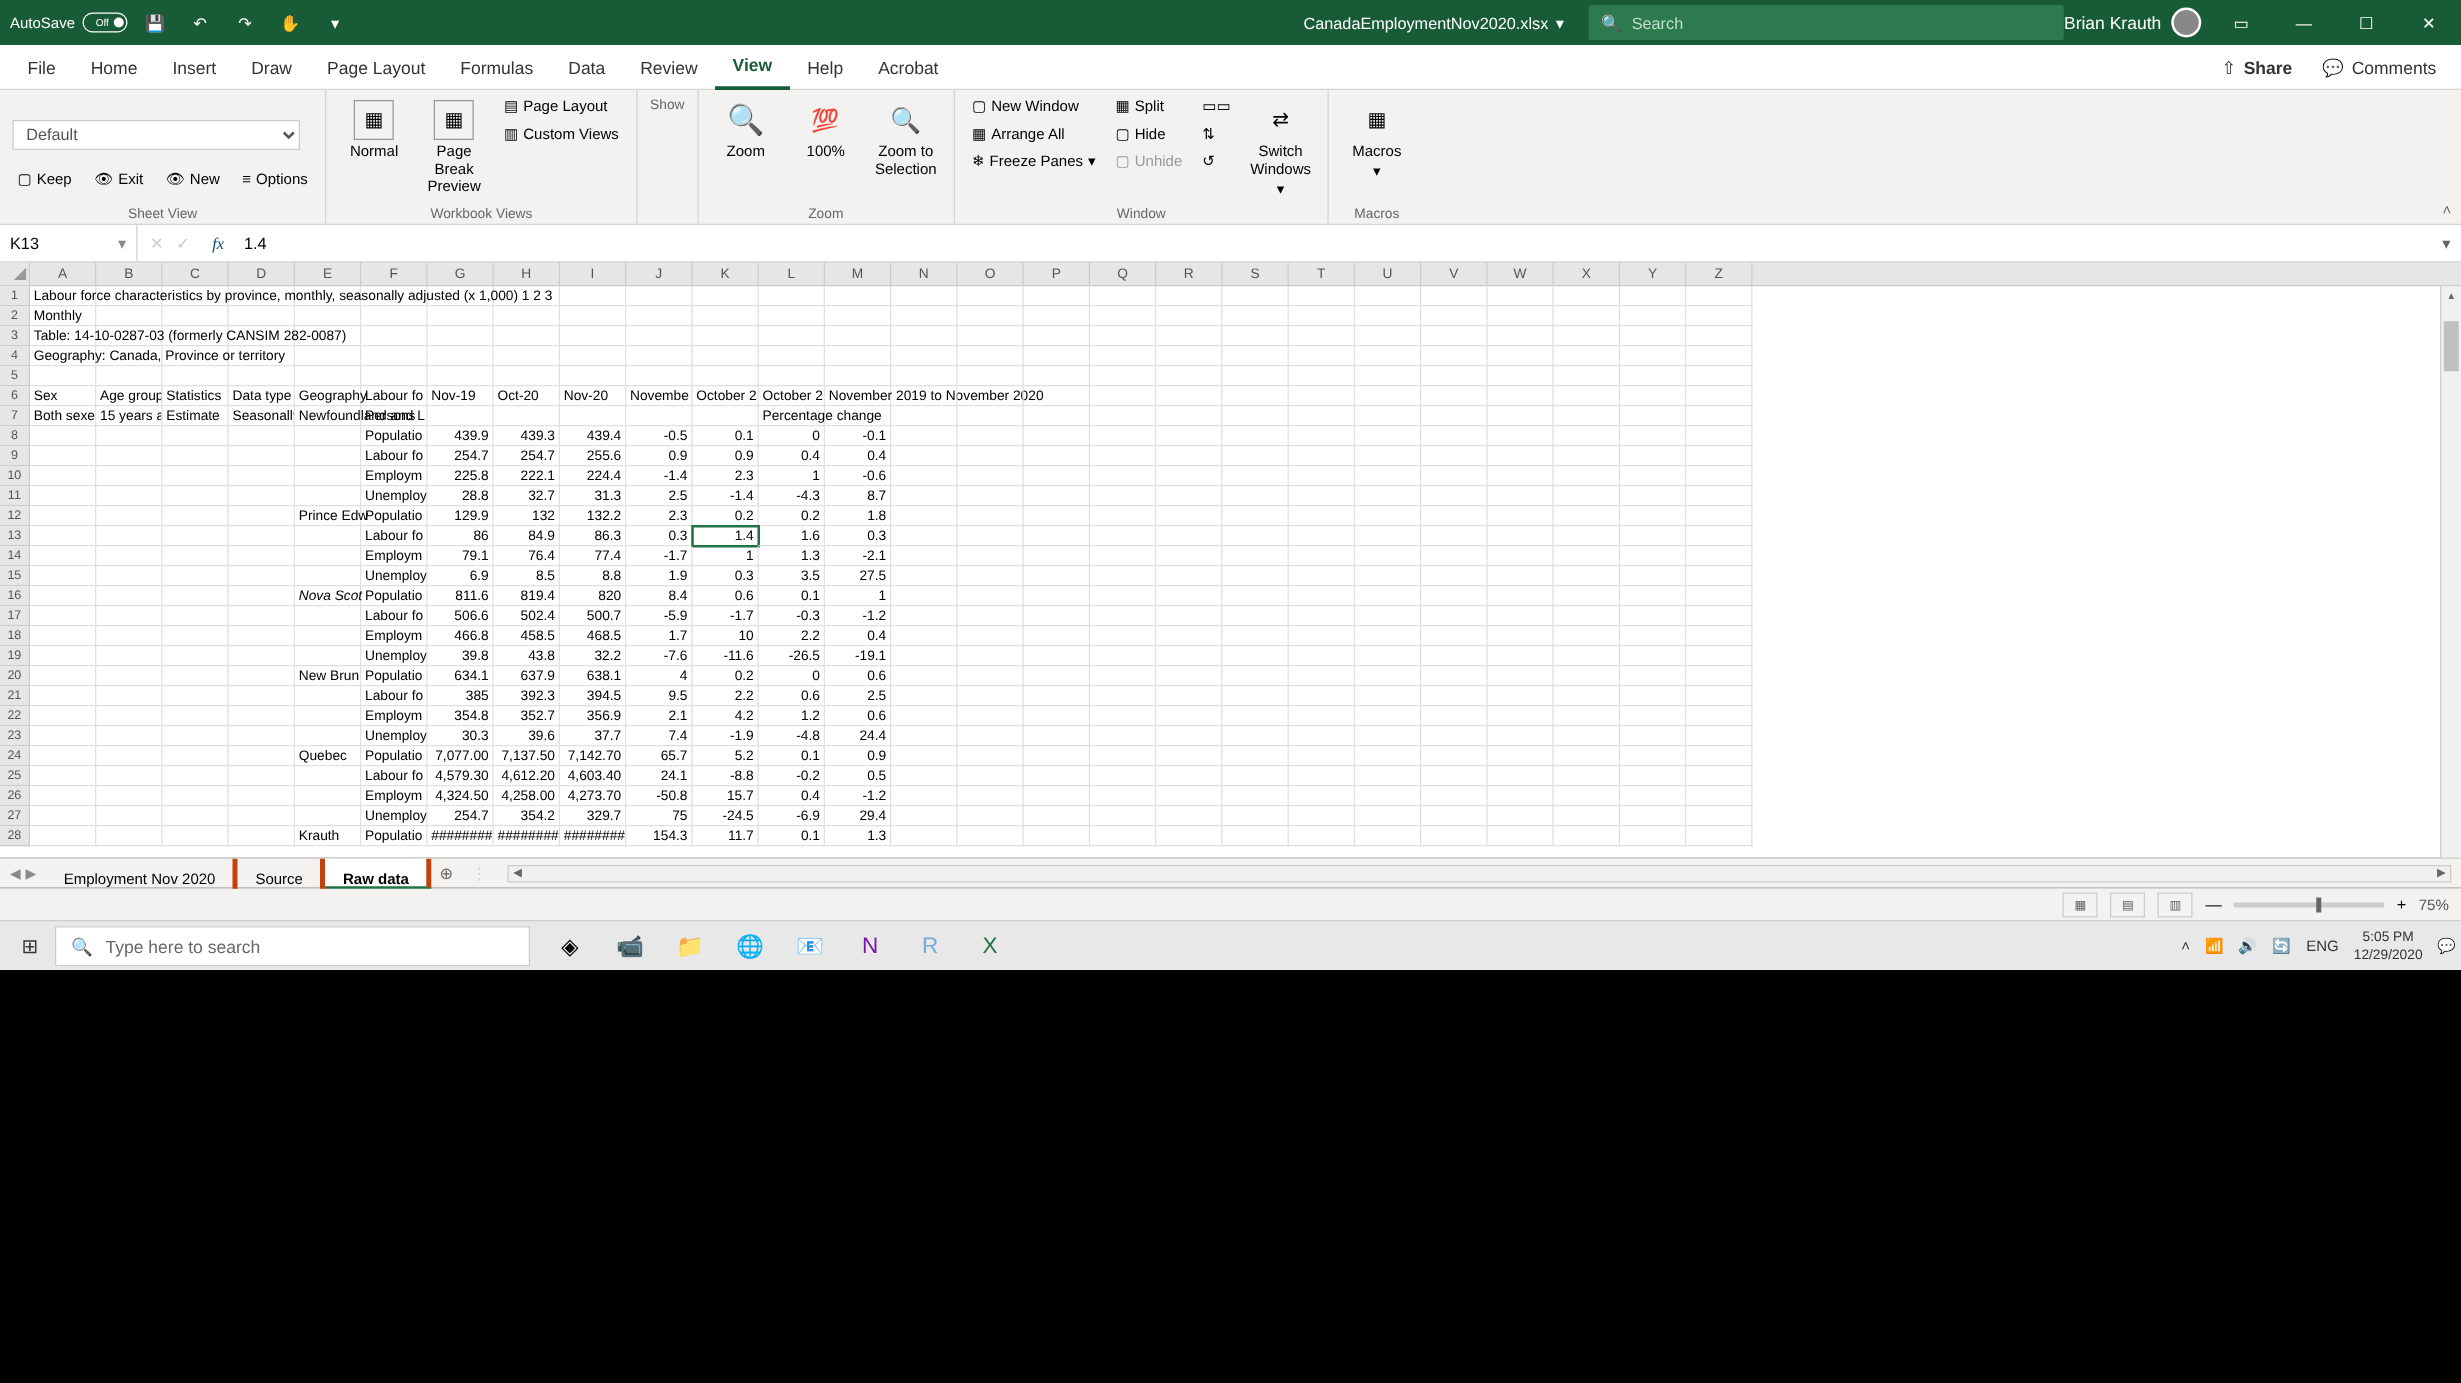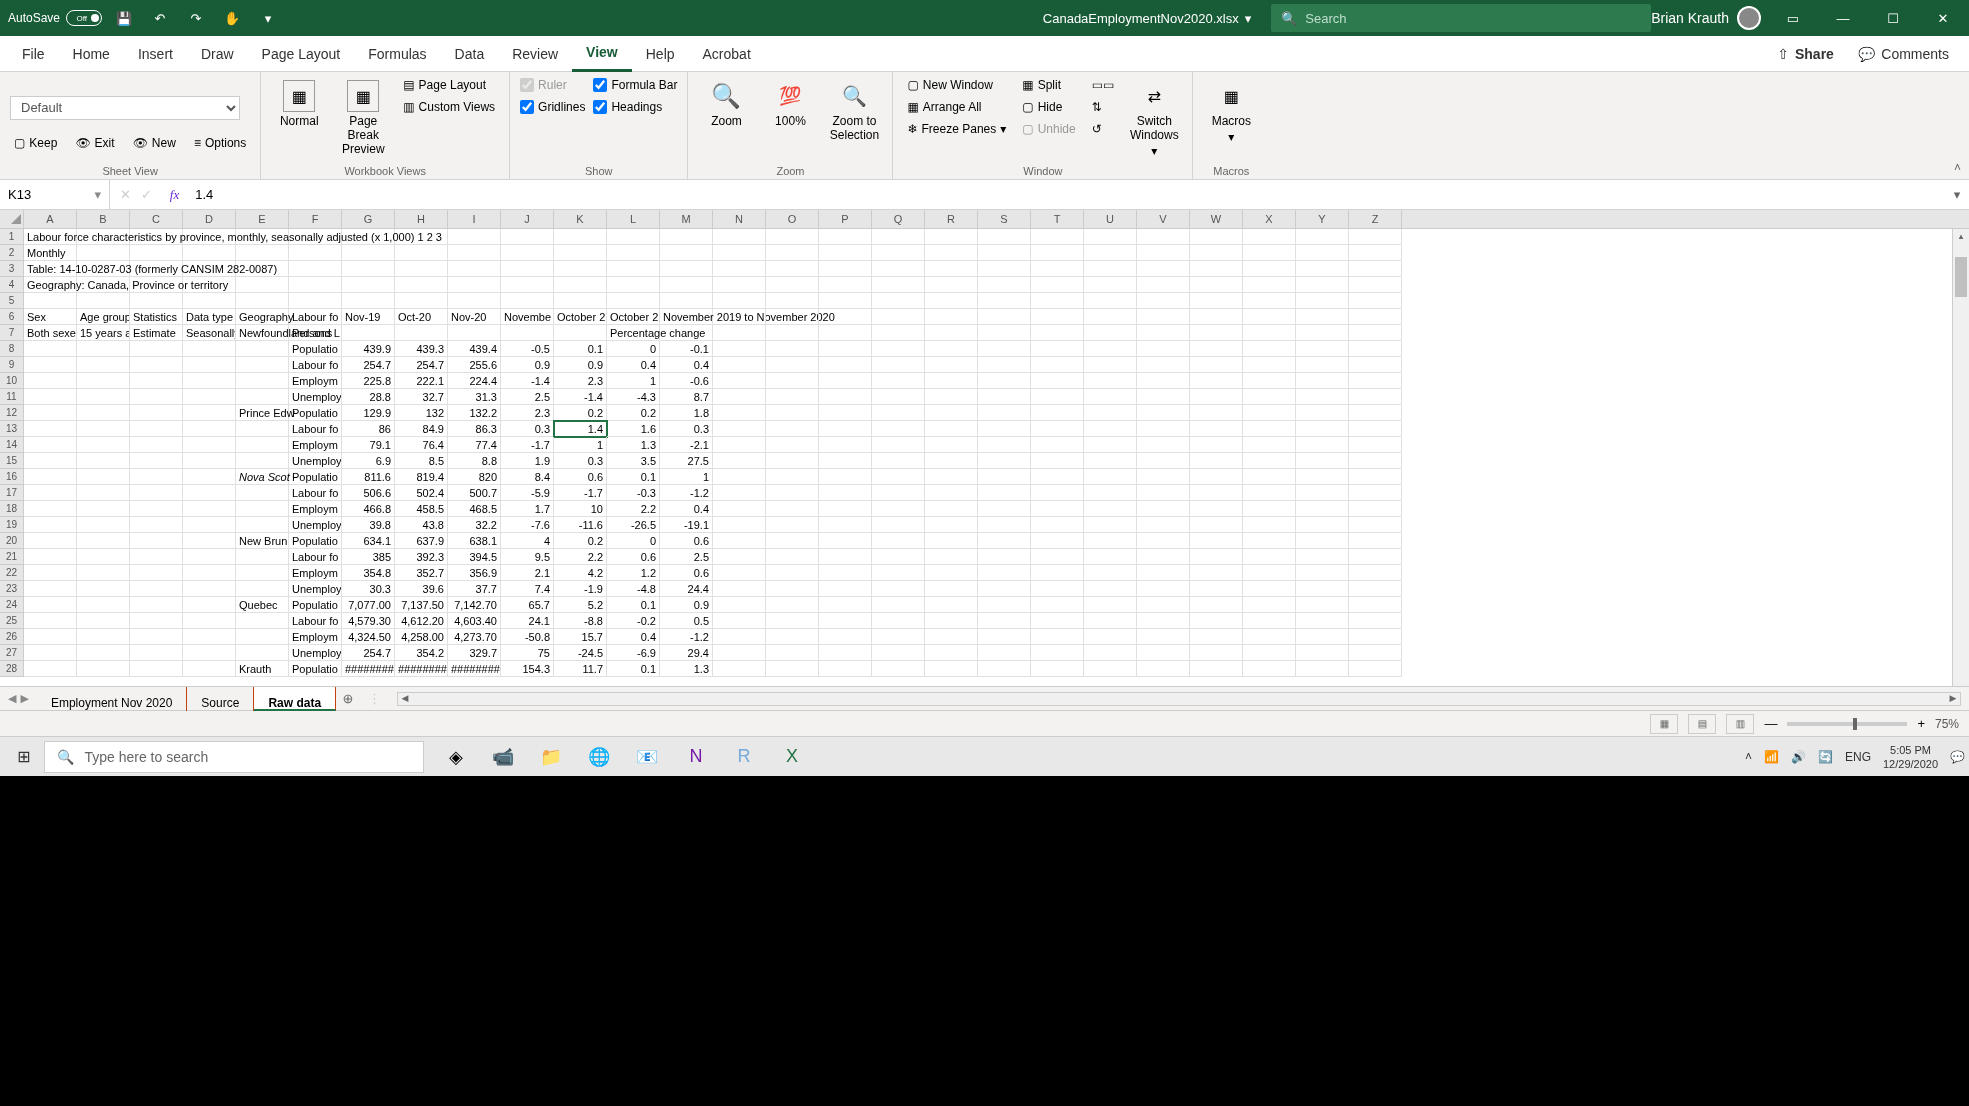--- a/index.html
+++ b/index.html
@@ -39,21 +39,21 @@
 .check { display: flex; align-items: center; gap: 4px; font-size: 12px; padding: 2px 0; }
 .check input { width: 14px; height: 14px; }
 .col { display: flex; flex-direction: column; gap: 4px; justify-content: center; }
 .sheet-view-select { width: 230px; height: 24px; border: 1px solid #ccc; background: #fff; padding: 0 6px; margin-top: 8px; font-size: 13px; color: #555; }
 .collapse-btn { position: absolute; right: 8px; bottom: 4px; cursor: pointer; font-size: 12px; color: #666; }
 
 
 .fbar { background: #fff; border-bottom: 1px solid #d4d4d4; height: 30px; display: flex; align-items: center; }
 .namebox { width: 110px; border-right: 1px solid #d4d4d4; padding: 0 8px; display: flex; align-items: center; justify-content: space-between; height: 100%; font-size: 13px; }
 .fbar .btns { display: flex; gap: 10px; padding: 0 10px; color: #888; }
-.fbar .fx { font-style: italic; font-family: serif; color: #6d28d9; padding: 0 8px; }
+.fbar .fx { font-style: italic; font-family: serif; color: #0c4a6e; padding: 0 8px; }
 .fbar .formula { flex: 1; padding: 0 8px; font-size: 13px; }
 .fbar .expand { width: 24px; text-align: center; color: #666; }
 
 
 .grid-wrap { background: #fff; height: 476px; display: flex; flex-direction: column; position: relative; }
 .col-headers { display: flex; background: #e6e6e6; border-bottom: 1px solid #ccc; height: 19px; }
 .corner { width: 24px; border-right: 1px solid #ccc; background: #e6e6e6; display: flex; align-items: center; justify-content: flex-end; padding-right: 2px; }
 .colh { width: 53px; border-right: 1px solid #ccc; text-align: center; font-size: 11px; color: #555; line-height: 19px; }
 .rows { flex: 1; overflow: hidden; }
 .row { display: flex; height: 16px; }
@@ -61,21 +61,21 @@
 .cell { width: 53px; border-right: 1px solid #e0e0e0; border-bottom: 1px solid #e0e0e0; font-size: 11px; padding: 0 3px; line-height: 16px; white-space: nowrap; overflow: hidden; }
 .cell.r { text-align: right; }
 .cell.selected { outline: 2px solid #217346; outline-offset: -1px; background: #fff; }
 .vscroll { position: absolute; right: 0; top: 19px; bottom: 0; width: 17px; background: #f0f0f0; border-left: 1px solid #ccc; }
 .vscroll .thumb { background: #c0c0c0; height: 40px; margin: 14px 2px; }
 .vscroll .arr { height: 14px; text-align: center; font-size: 9px; color: #666; line-height: 14px; }
 
 
 .sheetbar { background: #f3f2f1; height: 24px; display: flex; align-items: center; border-top: 1px solid #ccc; }
 .sheetbar .nav { display: flex; gap: 4px; padding: 0 8px; color: #888; font-size: 11px; }
-.sheet-tab { padding: 4px 14px; height: 24px; line-height: 24px; font-size: 12px; border-right: 1px solid #c2410c; cursor: pointer; }
+.sheet-tab { padding: 4px 14px; height: 24px; line-height: 24px; font-size: 12px; border-right: 4px solid #c2410c; cursor: pointer; }
 .sheet-tab.active { background: #fff; border-bottom: 2px solid #217346; font-weight: 600; }
 .add-sheet { width: 24px; text-align: center; color: #666; cursor: pointer; }
 .sheetbar .hscroll { flex: 1; margin: 0 8px; height: 14px; background: #f0f0f0; border: 1px solid #ccc; position: relative; }
 .sheetbar .hscroll .arr { position: absolute; width: 14px; text-align: center; font-size: 9px; color: #666; }
 
 
 .statusbar { background: #f3f2f1; height: 26px; display: flex; align-items: center; justify-content: flex-end; padding: 0 10px; gap: 10px; border-top: 1px solid #ccc; }
 .view-btn { width: 28px; height: 20px; border: 1px solid #ccc; display: flex; align-items: center; justify-content: center; cursor: pointer; font-size: 10px; color: #666; }
 .zoom-slider { width: 120px; height: 4px; background: #ccc; position: relative; }
 .zoom-slider .thumb { position: absolute; left: 55%; top: -4px; width: 4px; height: 12px; background: #666; }
@@ -205,42 +205,20 @@
         <div class="small-btn">
             <span>▥</span>
             <span>Custom Views</span>
           </div>
       </div>
     </div>
     <div class="label">Workbook Views</div>
   </div>
 
   <div class="rgroup">
-    <div class="body">
-      <div class="col">
-        <label class="check">
-            <input type="checkbox" checked="" disabled="" style="">
-            <span style="color:#999">Ruler</span>
-          </label>
-        <label class="check">
-            <input type="checkbox" checked="" style="">
-            <span>Gridlines</span>
-          </label>
-      </div>
-      <div class="col">
-        <label class="check">
-            <input type="checkbox" checked="" style="">
-            <span>Formula Bar</span>
-          </label>
-        <label class="check">
-            <input type="checkbox" checked="" style="">
-            <span>Headings</span>
-          </label>
-      </div>
-    </div>
     <div class="label">Show</div>
   </div>
 
   <div class="rgroup">
     <div class="body">
       <div class="big-btn">
           <div class="ico" style="border:none;font-size:24px">🔍</div>
           <span>Zoom</span>
         </div>
       <div class="big-btn">

